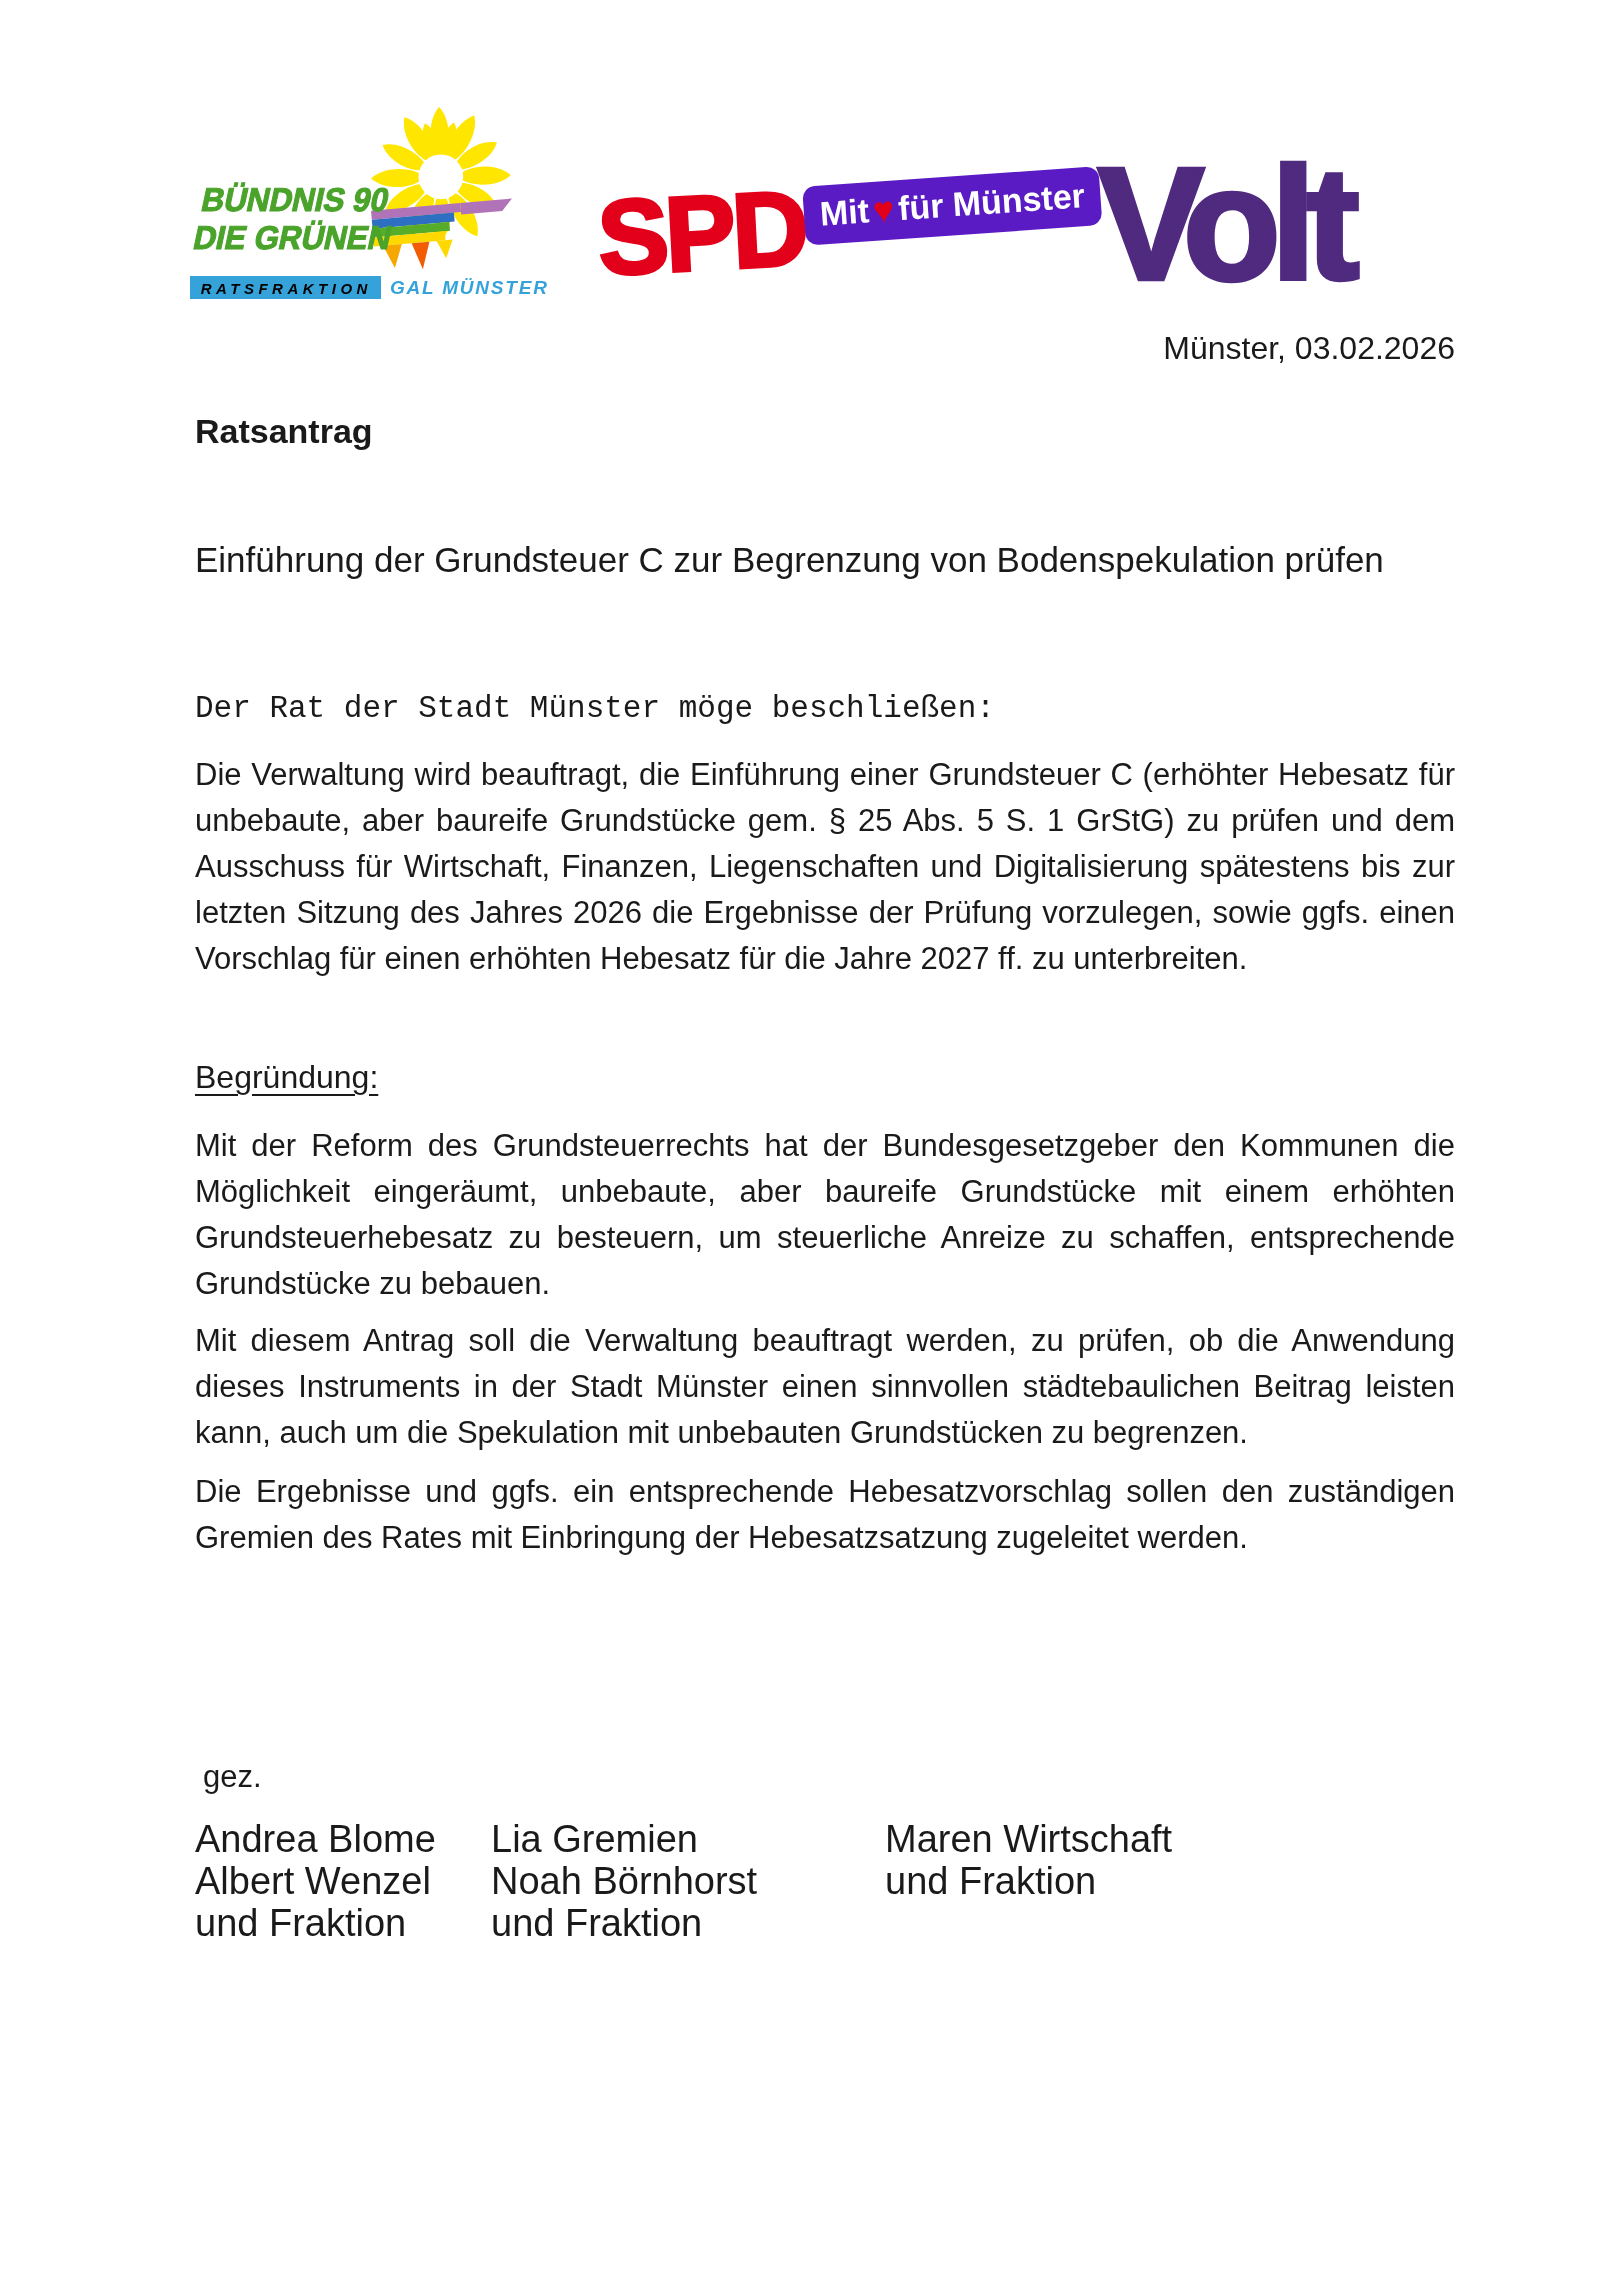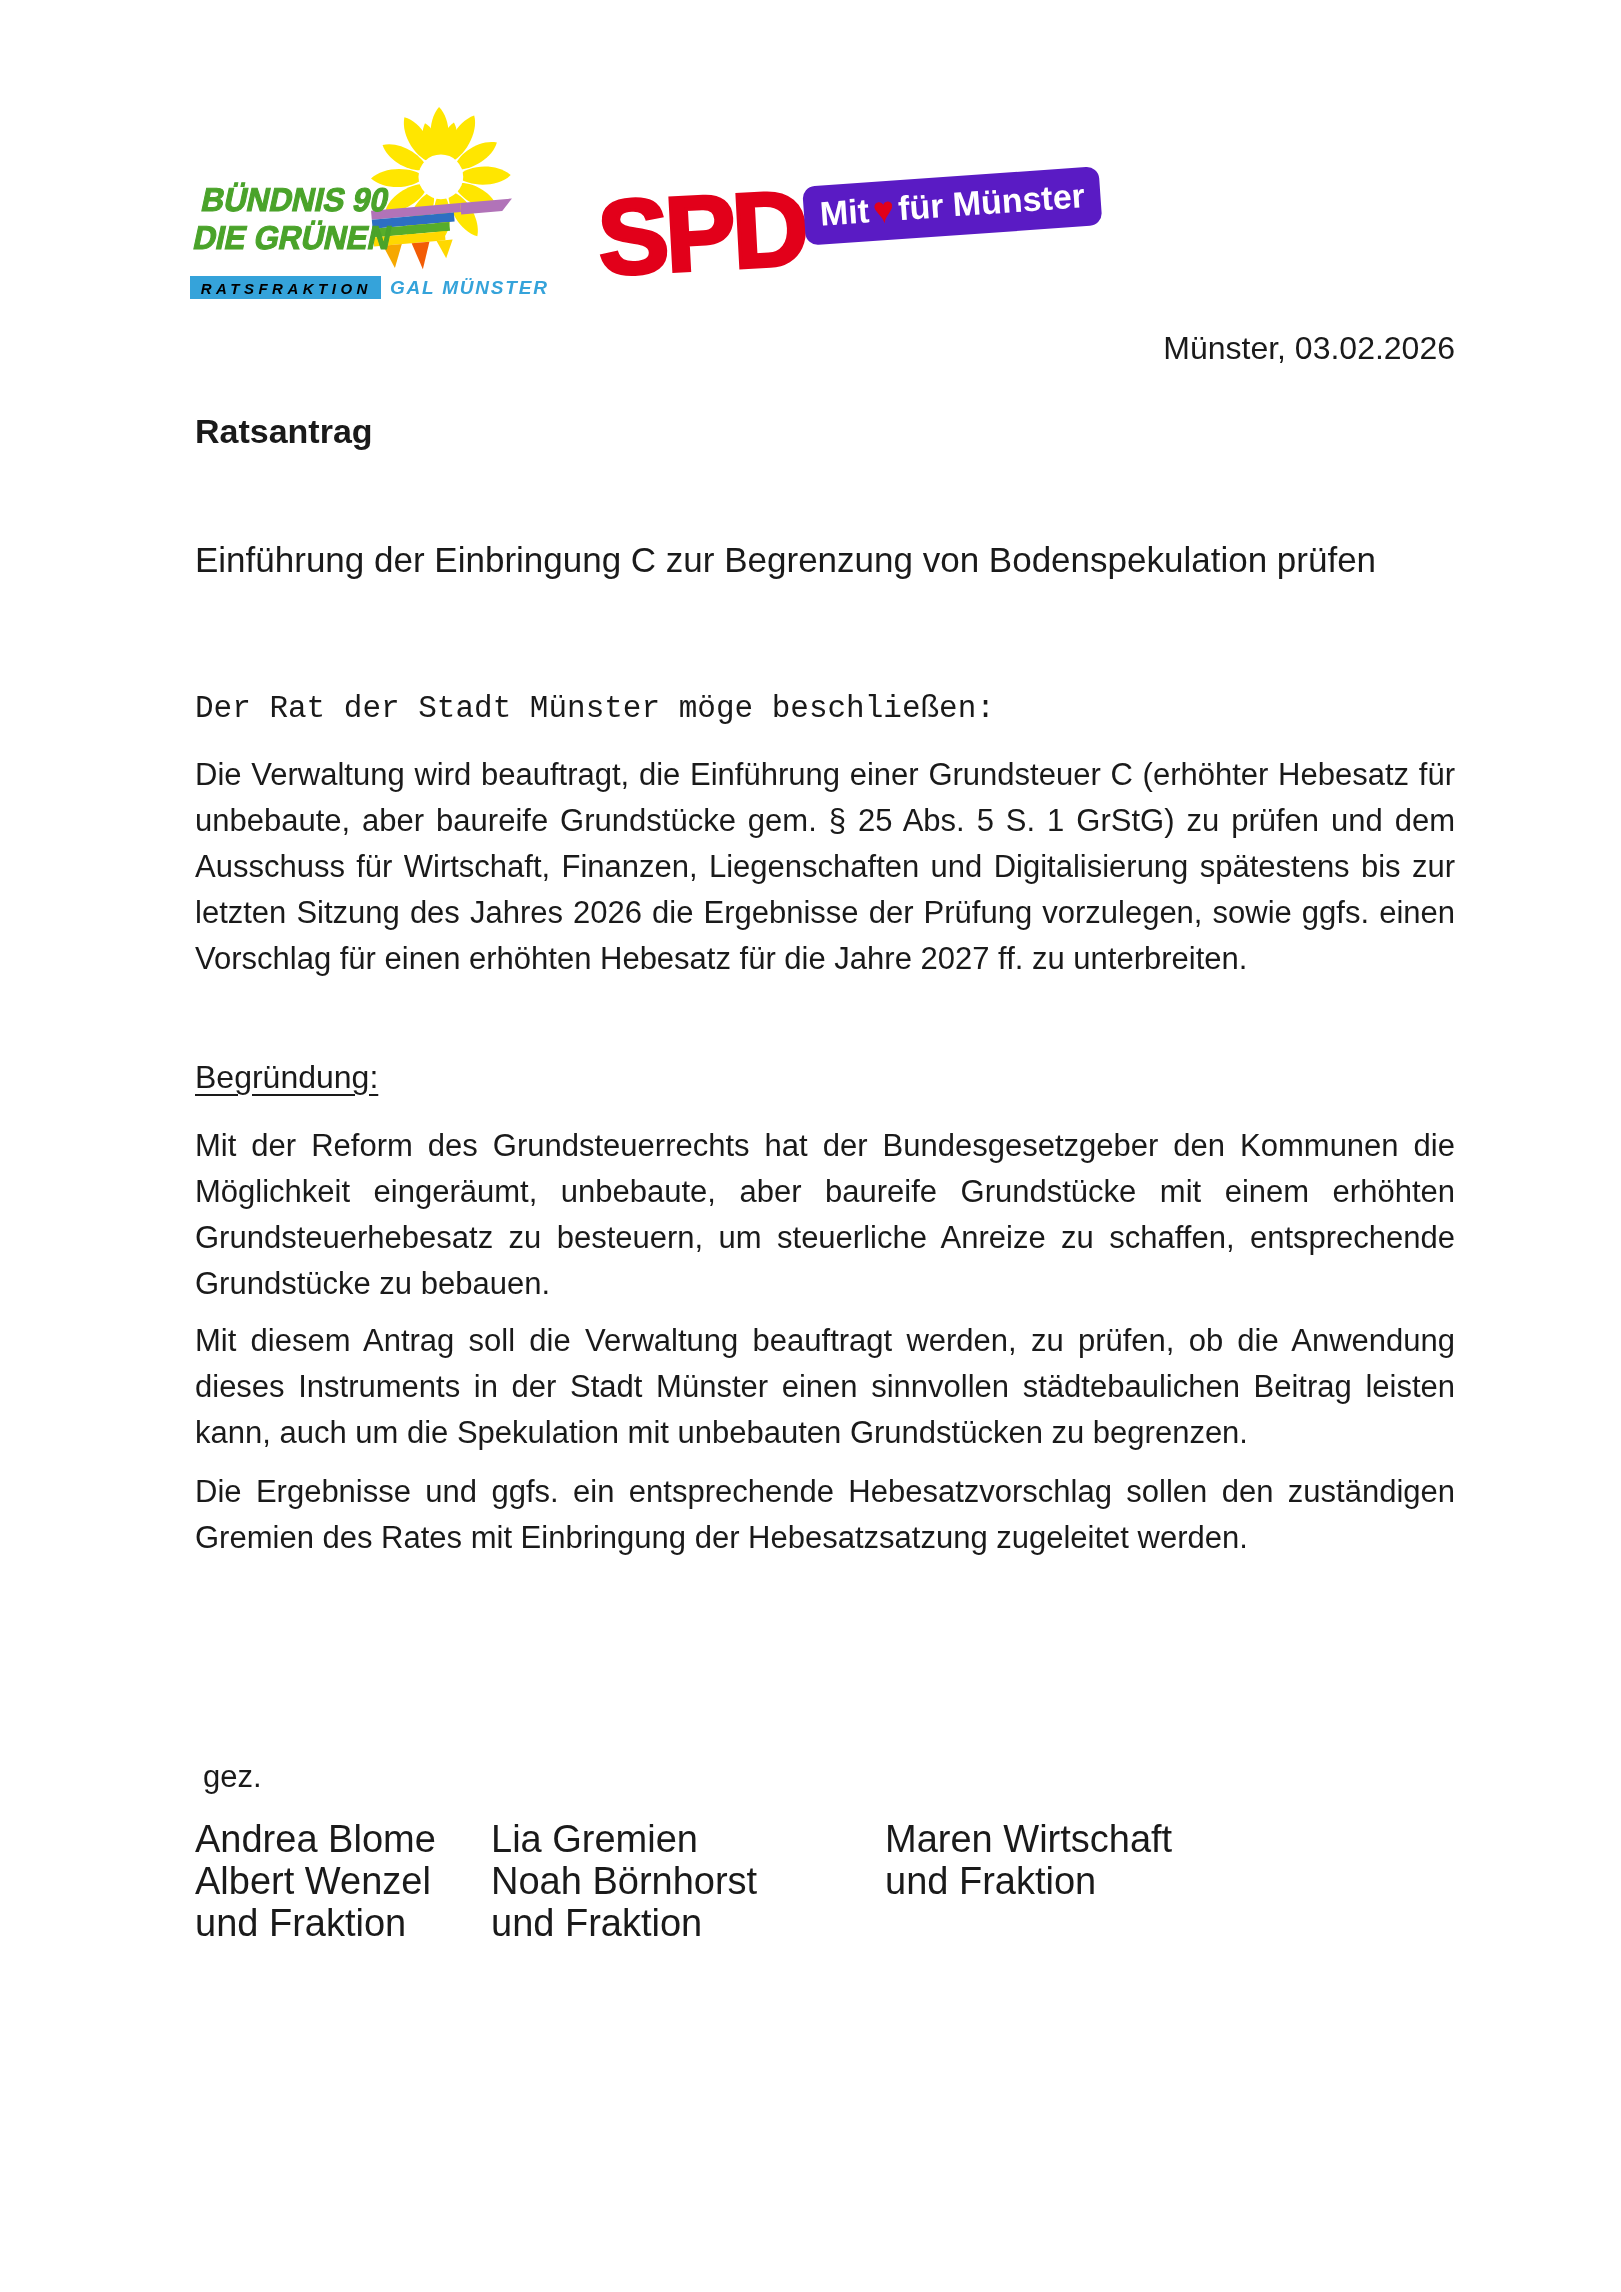--- a/index.html
+++ b/index.html
@@ -168,26 +168,29 @@
   </div>
 
   <div class="logo-spd">
     <span class="spd-word">SPD</span>
     <div class="spd-box">
       <span class="spd-line"><span>Mit</span><span class="spd-heart">♥</span><span>für</span></span>
       <span class="spd-line">Münster</span>
     </div>
   </div>
 
+  <div class="logo-volt">
+    <span>Volt</span>
+  </div>
 
   <div class="date-line">Münster, 03.02.2026</div>
 
   <h1 class="kind-heading">Ratsantrag</h1>
 
-  <h2 class="doc-title">Einführung der Einbringung C zur Begrenzung von Bodenspekulation prüfen</h2>
+  <h2 class="doc-title">Einführung der Grundsteuer C zur Begrenzung von Bodenspekulation prüfen</h2>
 
   <p class="intro-line">Der Rat der Stadt Münster möge beschließen:</p>
 
   <p class="para p-proposal">Die Verwaltung wird beauftragt, die Einführung einer Grundsteuer C (erhöhter Hebesatz für unbebaute, aber baureife Grundstücke gem. § 25 Abs. 5 S. 1 GrStG) zu prüfen und dem Ausschuss für Wirtschaft, Finanzen, Liegenschaften und Digitalisierung spätestens bis zur letzten Sitzung des Jahres 2026 die Ergebnisse der Prüfung vorzulegen, sowie ggfs. einen Vorschlag für einen erhöhten Hebesatz für die Jahre 2027 ff. zu unterbreiten.</p>
 
   <h3 class="begruendung">Begründung:</h3>
 
   <p class="para p-just1">Mit der Reform des Grundsteuerrechts hat der Bundesgesetzgeber den Kommunen die Möglichkeit eingeräumt, unbebaute, aber baureife Grundstücke mit einem erhöhten Grundsteuerhebesatz zu besteuern, um steuerliche Anreize zu schaffen, entsprechende Grundstücke zu bebauen.</p>
   <p class="para p-just2">Mit diesem Antrag soll die Verwaltung beauftragt werden, zu prüfen, ob die Anwendung dieses Instruments in der Stadt Münster einen sinnvollen städtebaulichen Beitrag leisten kann, auch um die Spekulation mit unbebauten Grundstücken zu begrenzen.</p>
   <p class="para p-just3">Die Ergebnisse und ggfs. ein entsprechende Hebesatzvorschlag sollen den zuständigen Gremien des Rates mit Einbringung der Hebesatzsatzung zugeleitet werden.</p>

